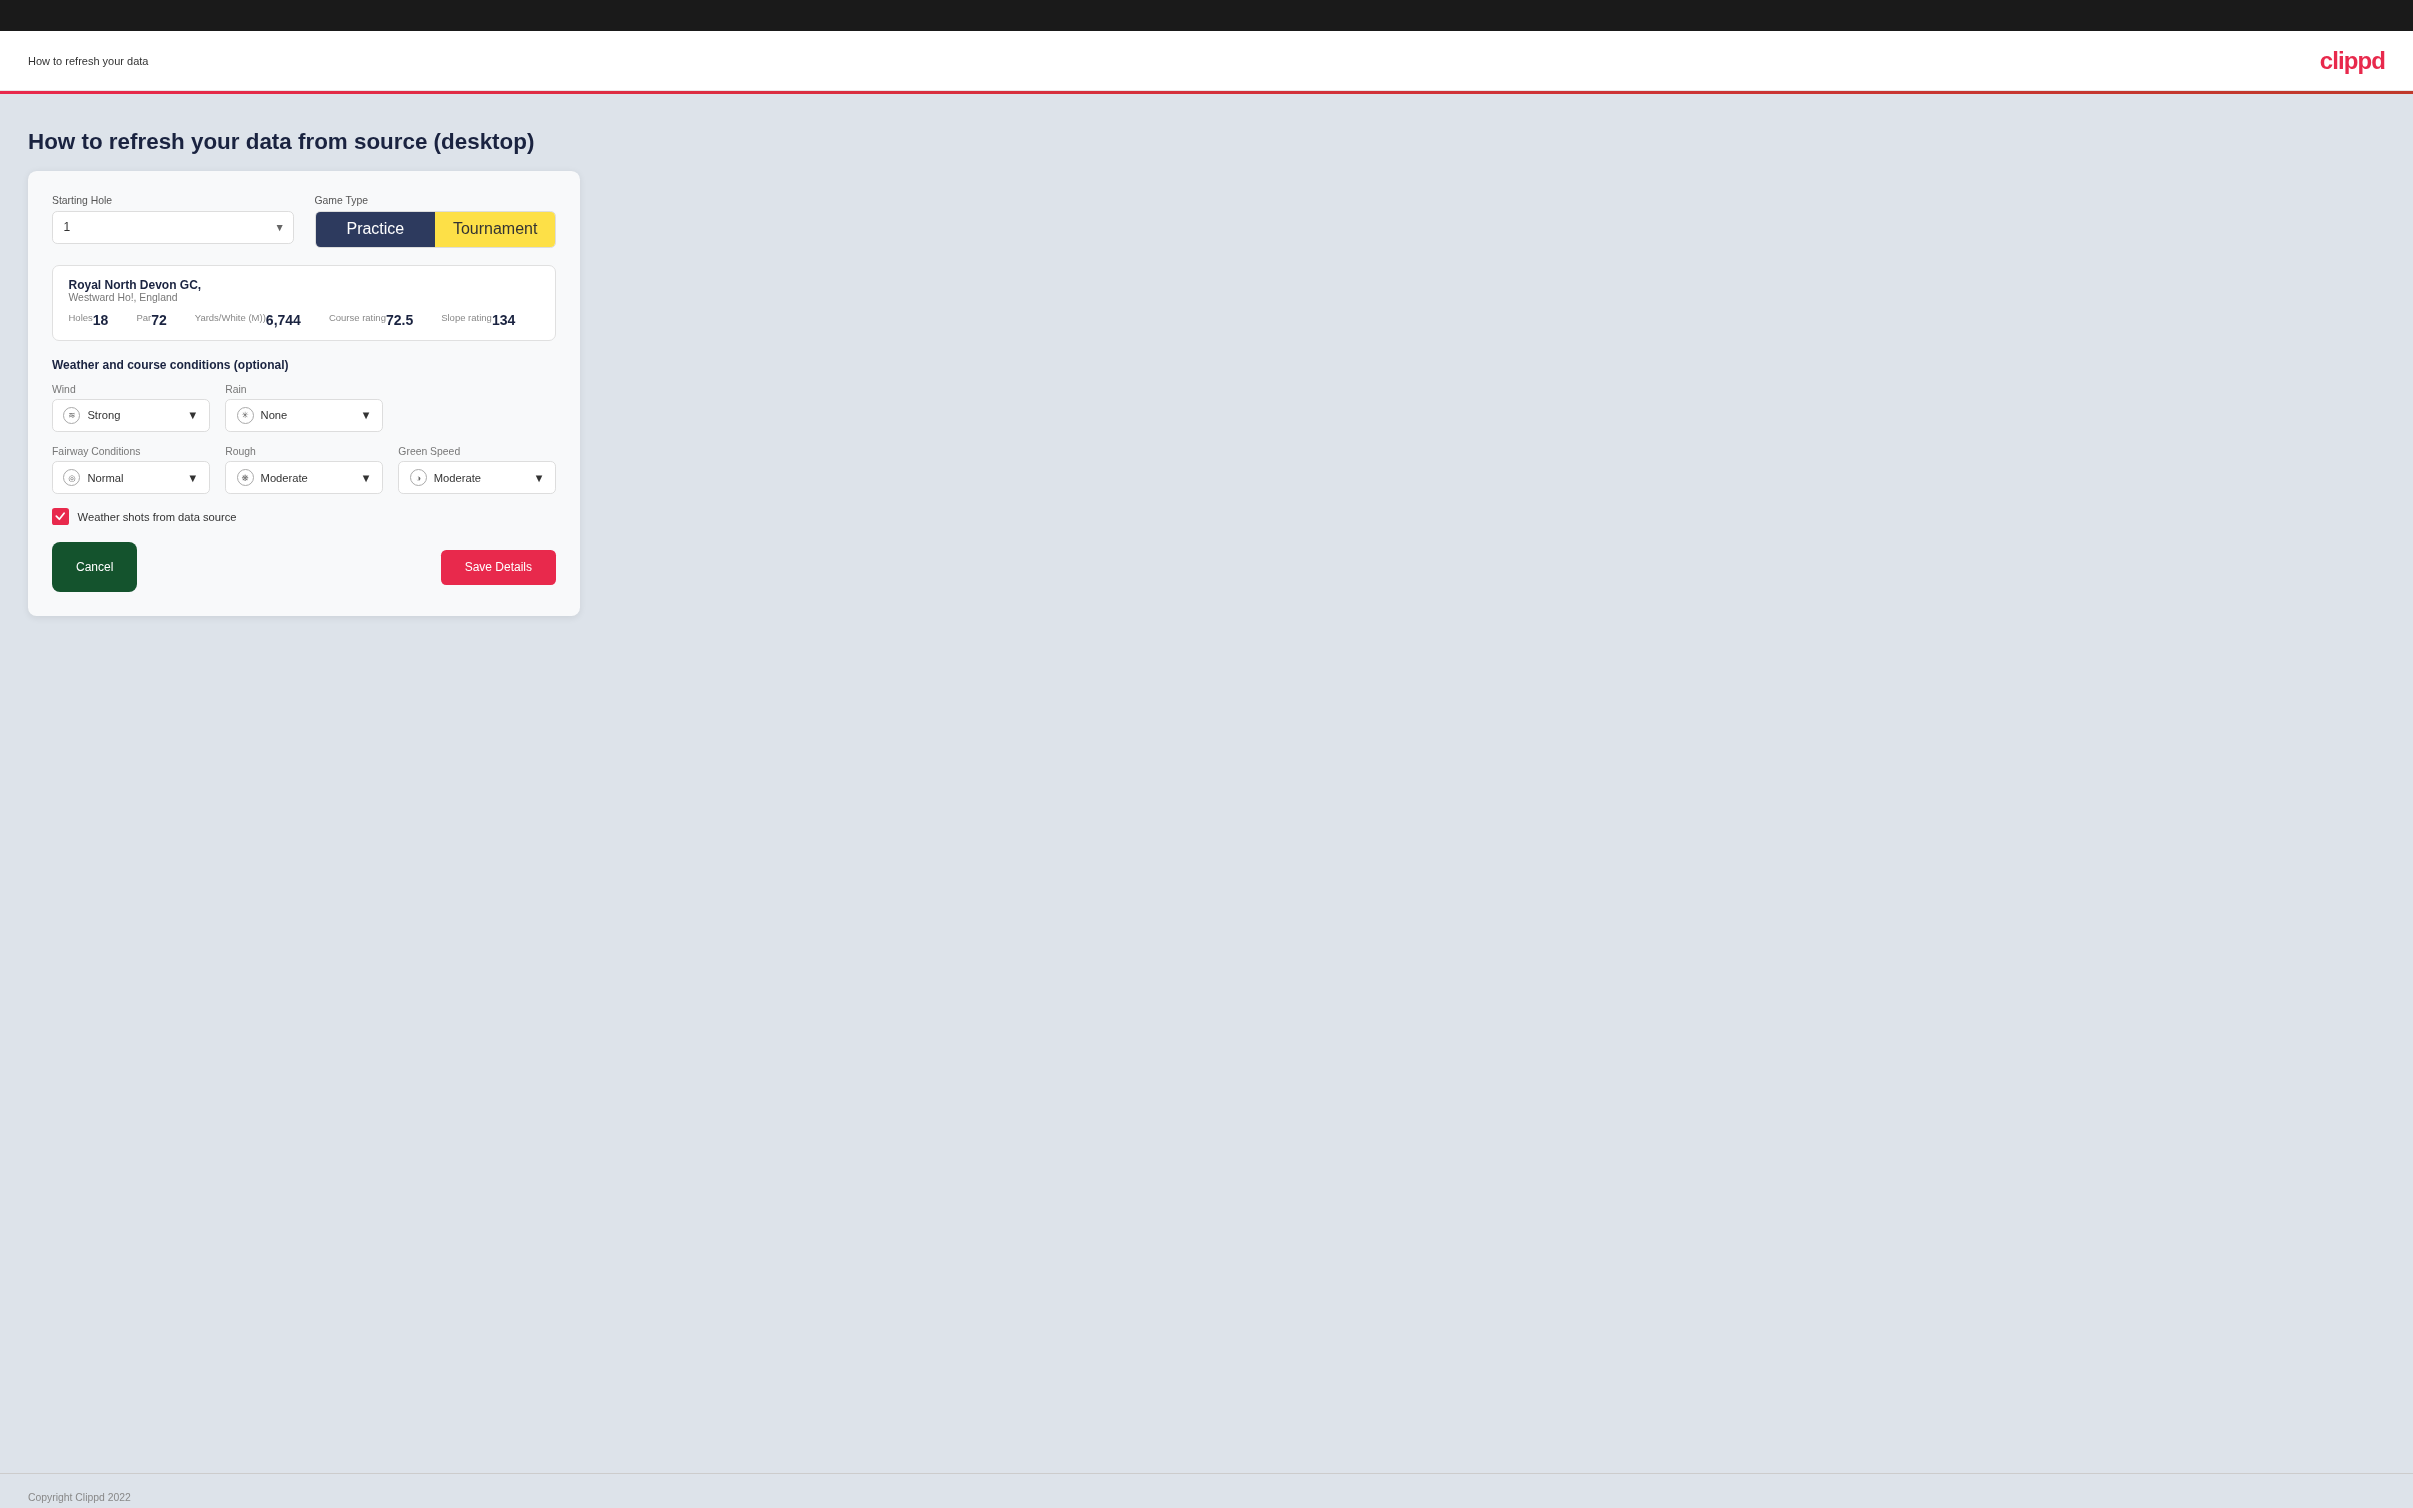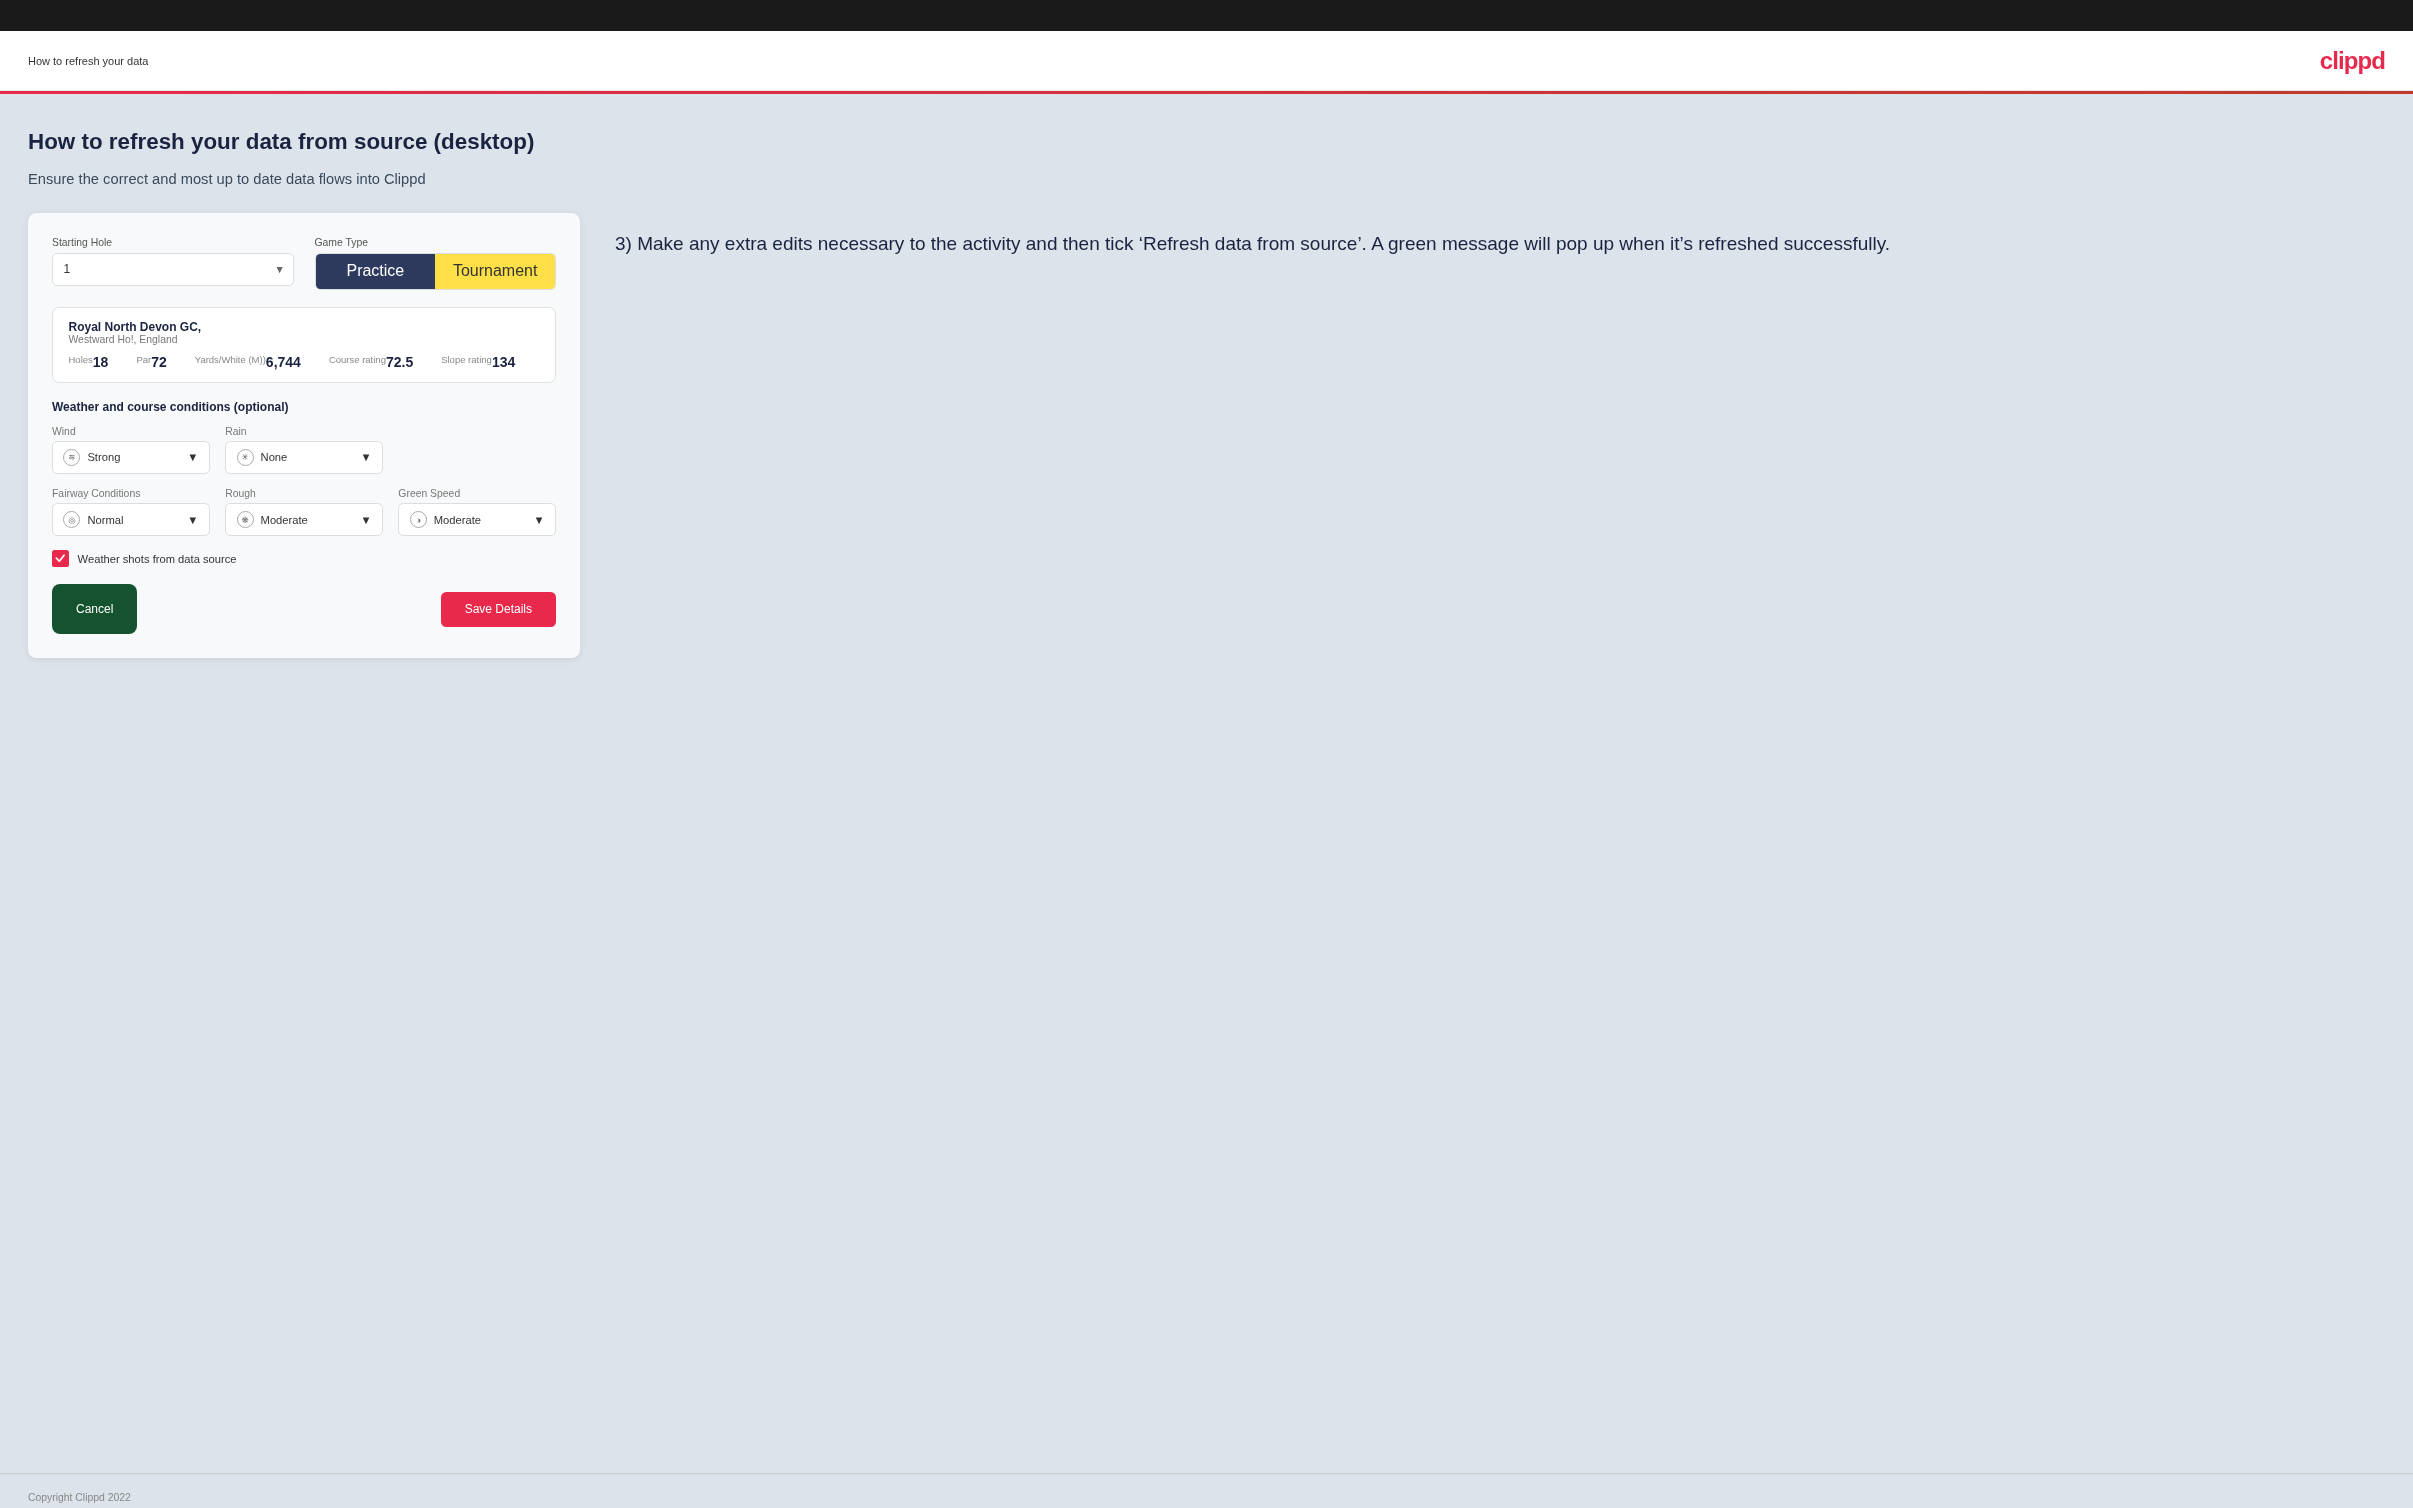--- a/index.html
+++ b/index.html
@@ -324,21 +324,20 @@
 
 <div class="header">
   <span class="header-title">How to refresh your data</span>
   <span class="logo">clippd</span>
 </div>
 
 <div class="divider-line"></div>
 
 <div class="main-content">
   <h1 class="page-heading">How to refresh your data from source (desktop)</h1>
-  <p class="page-subheading">Ensure the correct and most up to date data flows into Clippd</p>
 
   <div class="content-area">
     <div class="form-card">
 
       <div class="form-row">
         <div class="form-group">
           <label class="form-label">Starting Hole</label>
           <div class="select-wrapper">
             <select class="select-field">
               <option>1</option>
@@ -450,22 +449,19 @@
         <span class="checkbox-label">Weather shots from data source</span>
       </div>
 
       <div class="button-row">
         <button class="cancel-btn">Cancel</button>
         <button class="save-btn">Save Details</button>
       </div>
 
     </div>
 
-    <div class="sidebar-text">
-      <p class="sidebar-description">3) Make any extra edits necessary to the activity and then tick ‘Refresh data from source’. A green message will pop up when it’s refreshed successfully.</p>
-    </div>
   </div>
 </div>
 
 <div class="footer">
   <span class="footer-text">Copyright Clippd 2022</span>
 </div>
 
 
 </body></html>

